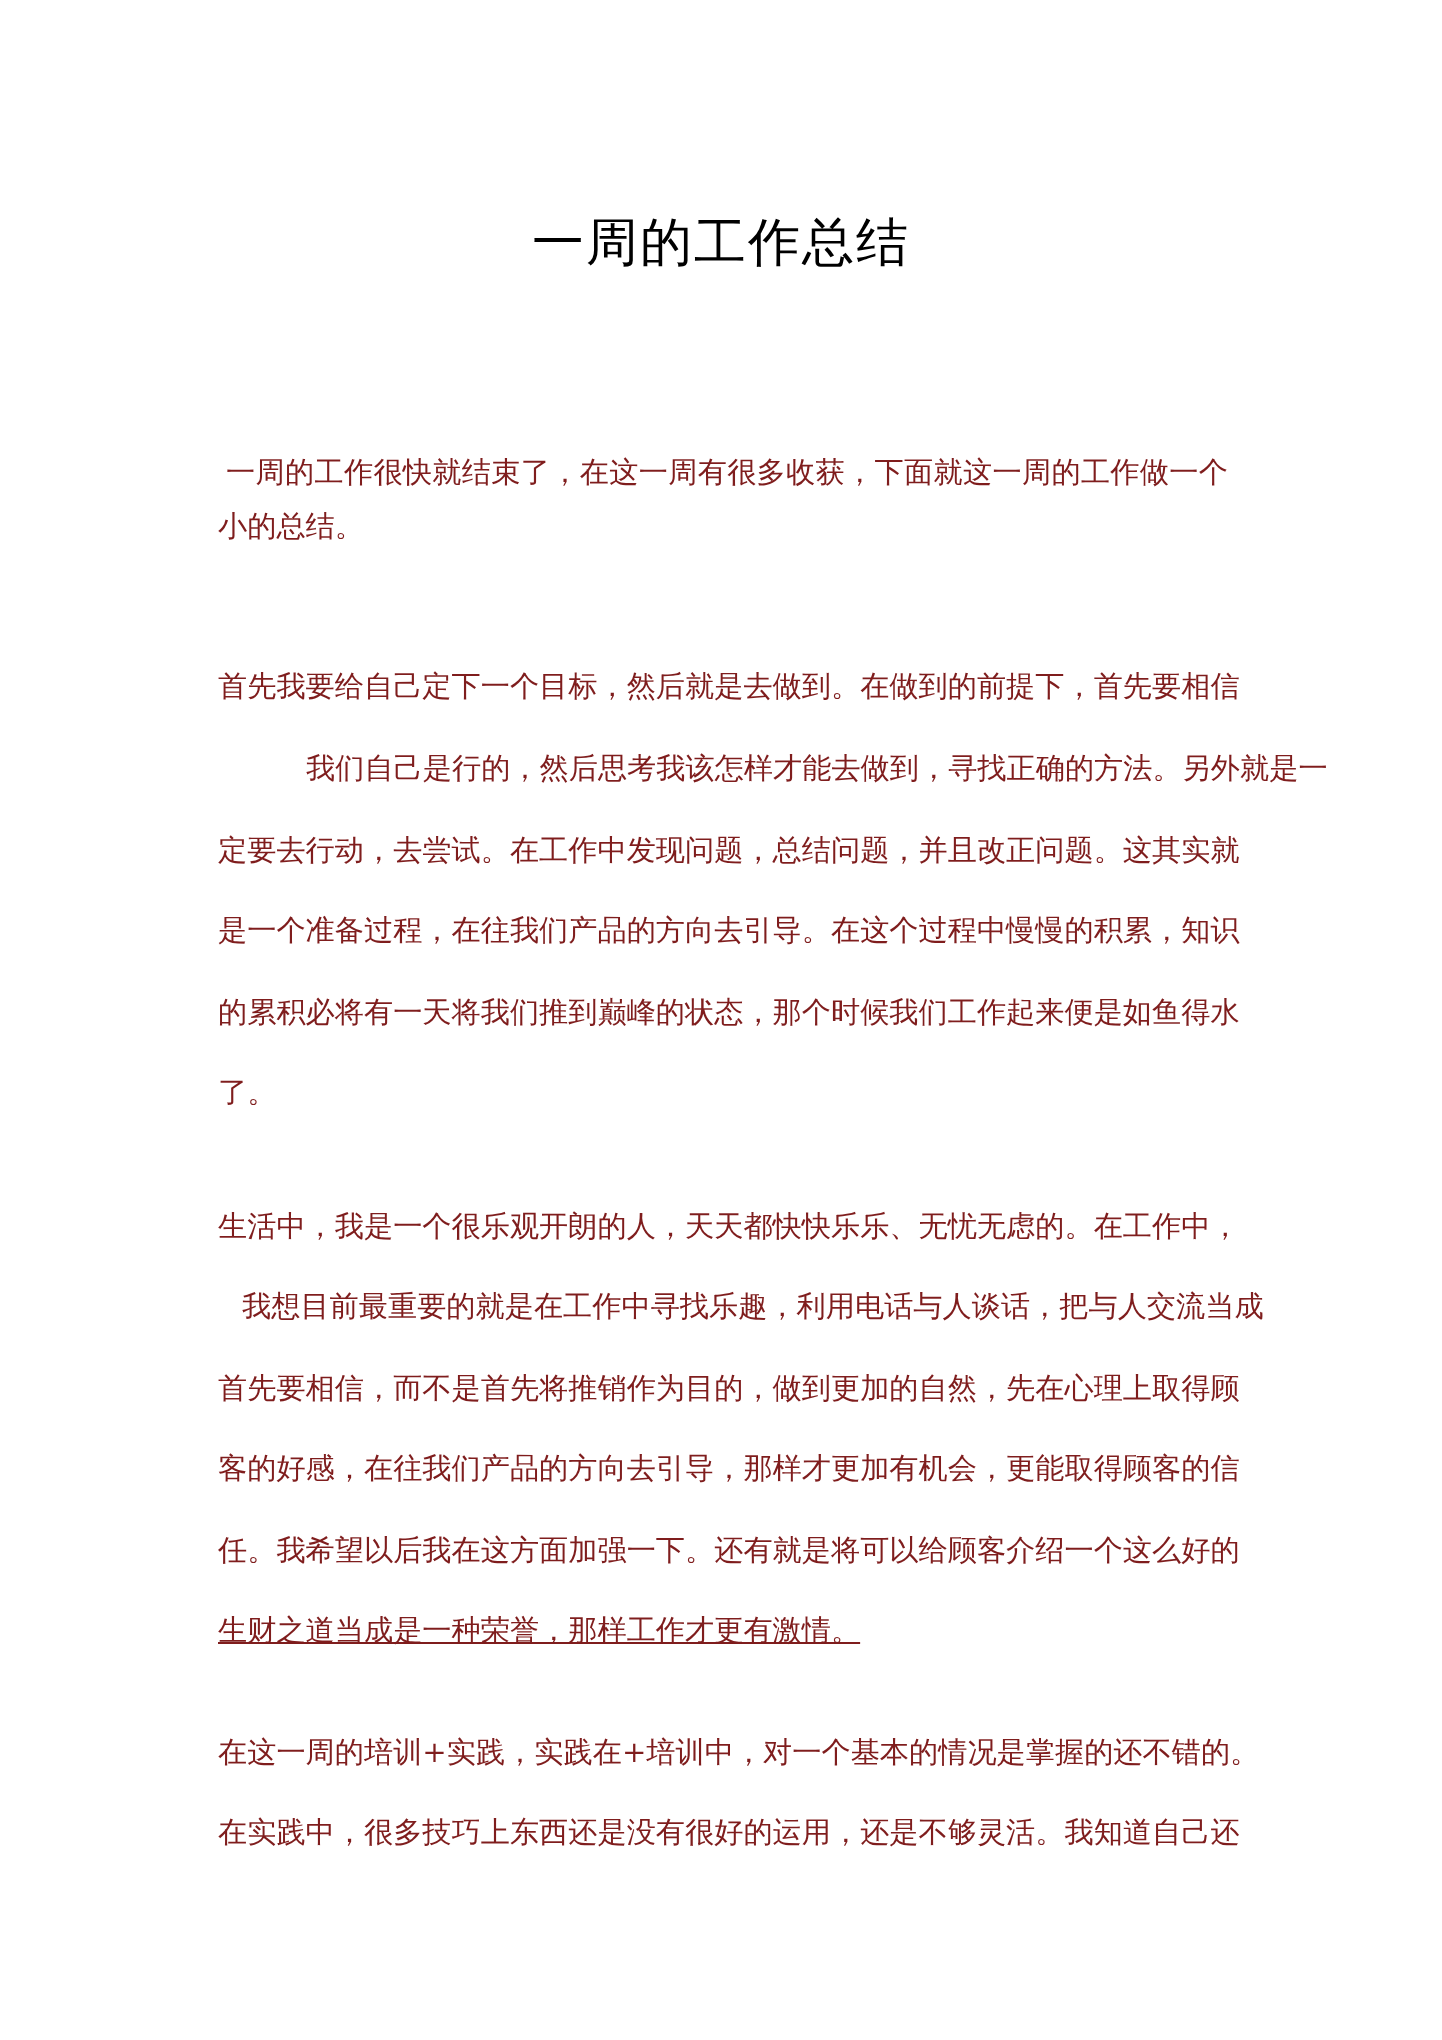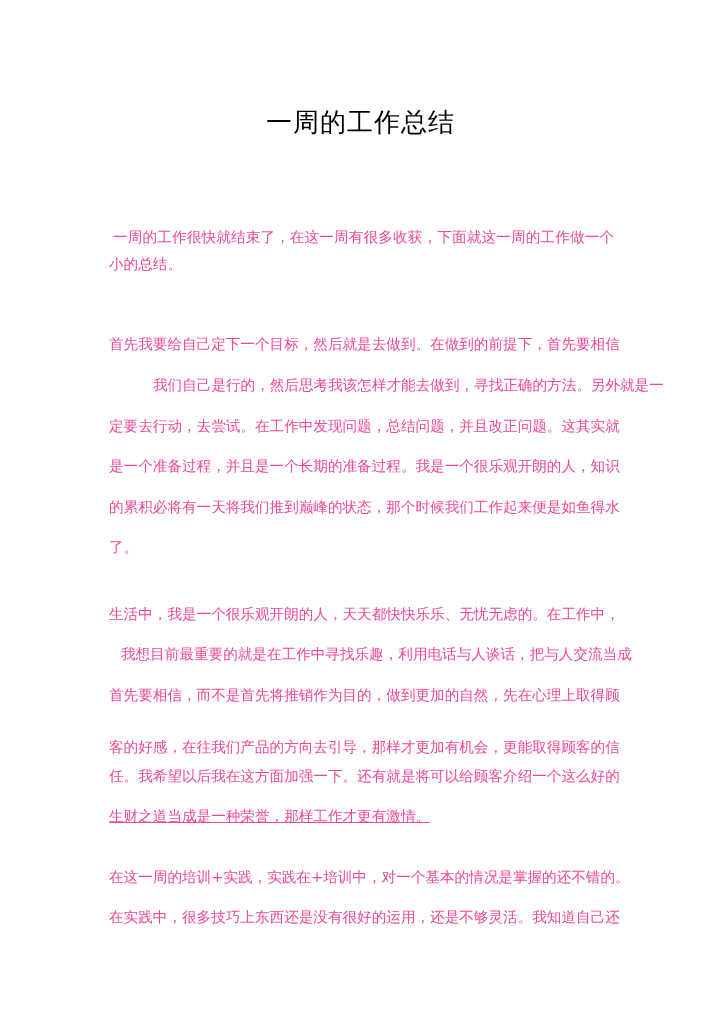--- a/index.html
+++ b/index.html
@@ -35,21 +35,21 @@
       color: #000000;
       letter-spacing: 1px;
     }
     .line {
       position: absolute;
       left: 109px;
       width: 505px;
       font-size: 14.6px;
       line-height: 20px;
       white-space: nowrap;
-      color: #ec4899;
+      color: #7f1d1d;
       text-align: justify;
       text-align-last: justify;
     }
     .line.last {
       text-align-last: left;
     }
   </style>
 </head>
 <body>
 
@@ -58,30 +58,30 @@
 
   <div>
     <div class="line" style="top:211px; left:113px; width:501px;"> 一周的工作很快就结束了，在这一周有很多收获，下面就这一周的工作做一个</div>
     <div class="line last" style="top:238px;">小的总结。</div>
   </div>
 
   <div>
     <div class="line" style="top:318px;">首先我要给自己定下一个目标，然后就是去做到。在做到的前提下，首先要相信</div>
     <div class="line" style="top:359px;margin-left:44px;">我们自己是行的，然后思考我该怎样才能去做到，寻找正确的方法。另外就是一</div>
     <div class="line" style="top:400px;">定要去行动，去尝试。在工作中发现问题，总结问题，并且改正问题。这其实就</div>
-    <div class="line" style="top:440px;">是一个准备过程，并且是一个长期的准备过程。我是一个很乐观开朗的人，知识</div>
+    <div class="line" style="top:440px;">是一个准备过程，在往我们产品的方向去引导。在这个过程中慢慢的积累，知识</div>
     <div class="line" style="top:481px;">的累积必将有一天将我们推到巅峰的状态，那个时候我们工作起来便是如鱼得水</div>
     <div class="line last" style="top:521px;">了。</div>
   </div>
 
   <div>
     <div class="line" style="top:588px;">生活中，我是一个很乐观开朗的人，天天都快快乐乐、无忧无虑的。在工作中，</div>
     <div class="line" style="top:628px;margin-left:12px;">我想目前最重要的就是在工作中寻找乐趣，利用电话与人谈话，把与人交流当成</div>
     <div class="line" style="top:669px;">首先要相信，而不是首先将推销作为目的，做到更加的自然，先在心理上取得顾</div>
-    <div class="line" style="top:709px;margin-top:12px;">客的好感，在往我们产品的方向去引导，那样才更加有机会，更能取得顾客的信</div>
+    <div class="line" style="top:709px;">客的好感，在往我们产品的方向去引导，那样才更加有机会，更能取得顾客的信</div>
     <div class="line" style="top:750px;">任。我希望以后我在这方面加强一下。还有就是将可以给顾客介绍一个这么好的</div>
     <div class="line last" style="top:790px;text-decoration:underline;">生财之道当成是一种荣誉，那样工作才更有激情。</div>
   </div>
 
   <div>
     <div class="line" style="top:851px;">在这一周的培训+实践，实践在+培训中，对一个基本的情况是掌握的还不错的。</div>
     <div class="line" style="top:891px;">在实践中，很多技巧上东西还是没有很好的运用，还是不够灵活。我知道自己还</div>
   </div>
 </div>
 

